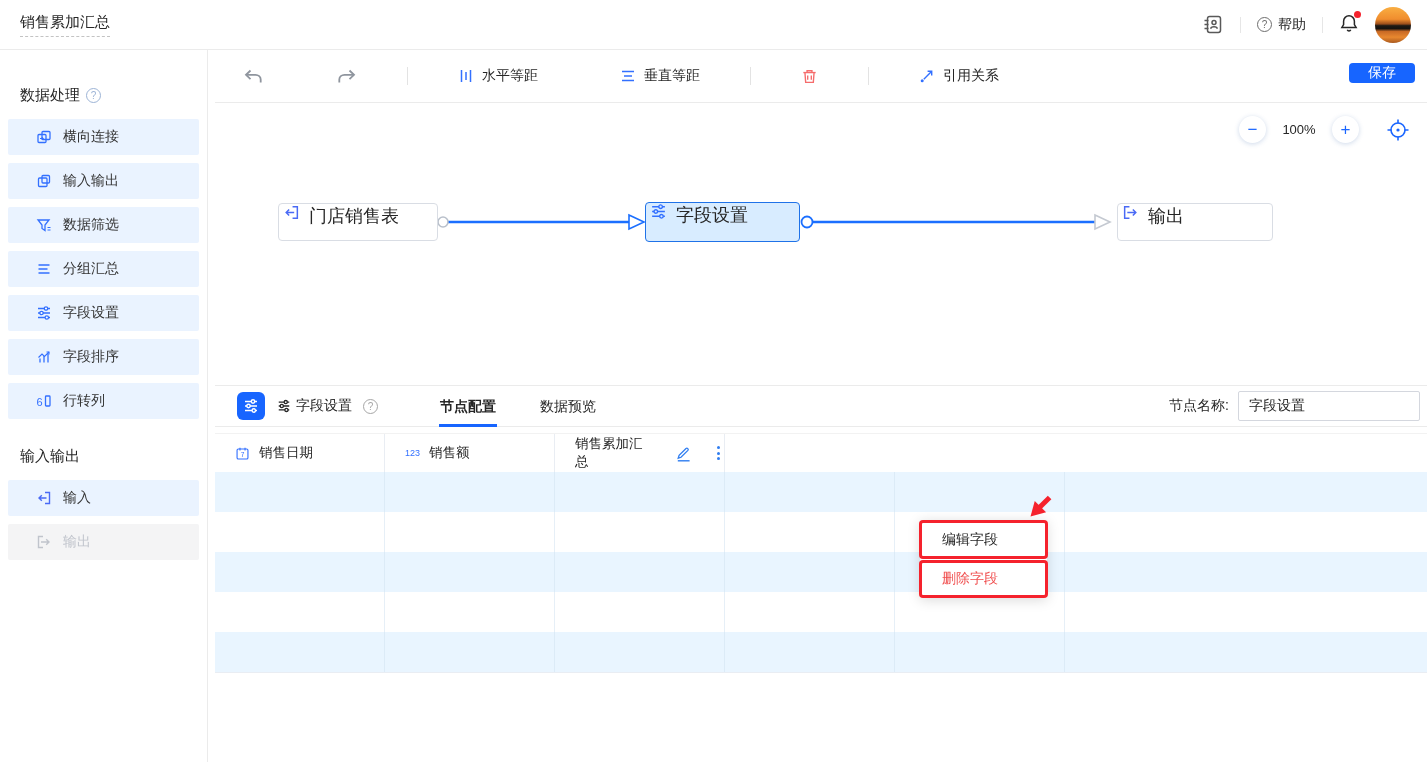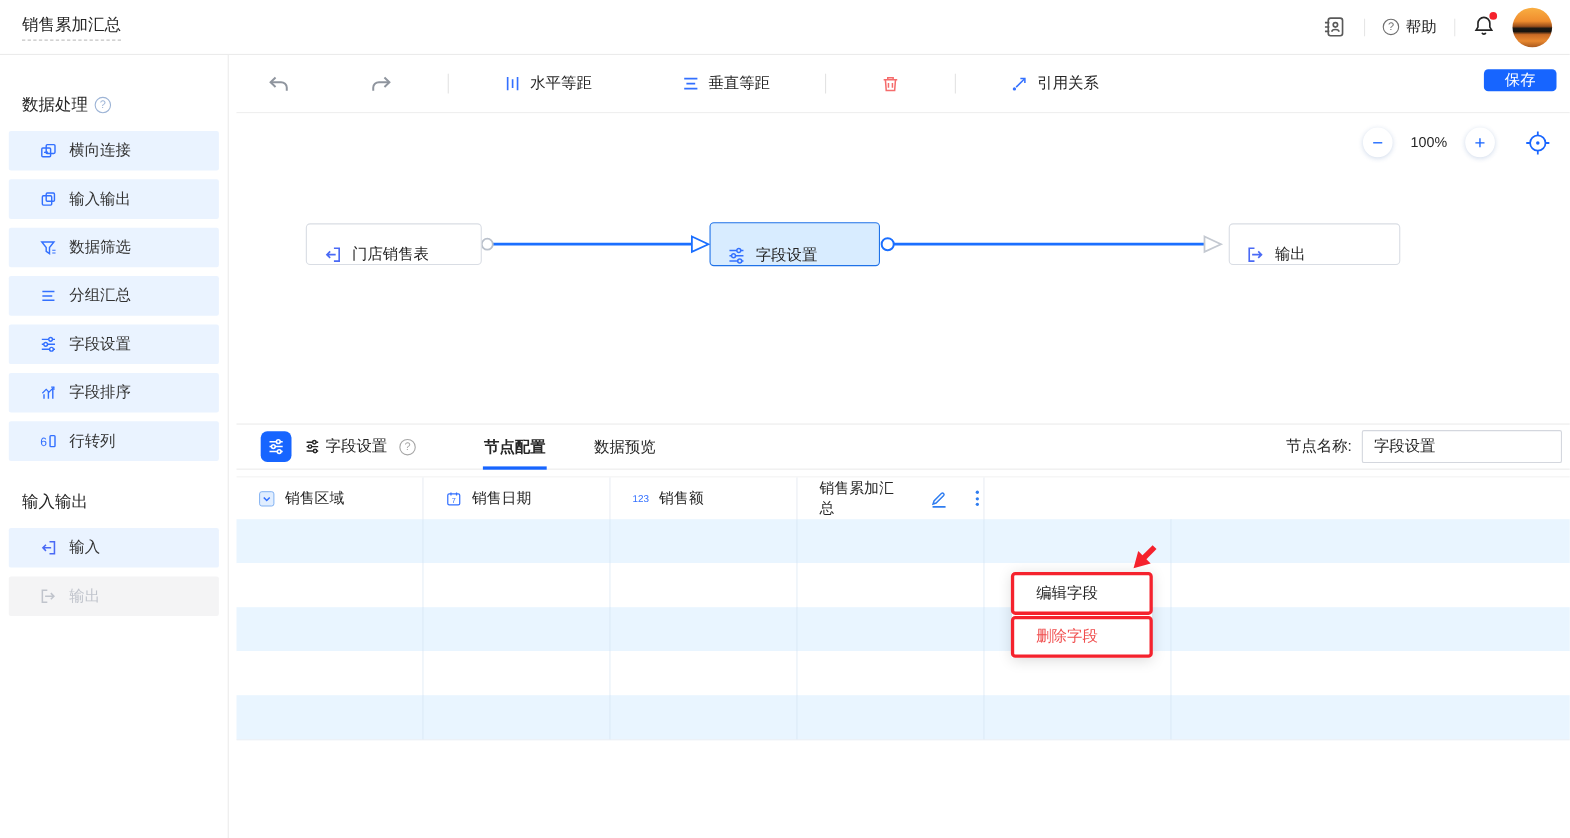--- a/index.html
+++ b/index.html
@@ -49,22 +49,22 @@
   
   #canvas { position:relative; height:282px; background:#fff; }
   .zoom-ctrl { position:absolute; right:17px; top:13px; display:flex; align-items:center; }
   .zoom-circle { width:27px; height:27px; border-radius:50%; background:#fff; color:#1a66ff;
     box-shadow:0 1px 5px rgba(31,82,158,.22); display:flex; align-items:center; justify-content:center;
     font-size:17px; cursor:pointer; user-select:none; }
   .zoom-label { width:66px; text-align:center; font-size:13px; color:#262626; }
   .locate { margin-left:27px; cursor:pointer; display:flex; }
   .edges { position:absolute; left:0; top:0; width:1212px; height:282px; }
   .node { position:absolute; top:100px; height:38px; background:#fff; border:1px solid #d9dde4;
-    border-radius:4px; display:flex; align-items:flex-end; gap:9px; padding-left:15px;
-    font-size:14px; color:#262626; cursor:pointer; }
+    border-radius:4px; display:flex; align-items:flex-start; gap:9px; padding-left:4px;
+    font-size:18px; color:#262626; cursor:pointer; }
   .node.selected { background:#d8ecff; border:1.5px solid #1f72e8; height:40px; top:99px; }
 
   
   #panel { position:absolute; left:0; top:335px; width:1212px; height:377px; border-top:1px solid #ebebeb; background:#fff; }
   .panel-header { position:relative; height:41px; border-bottom:1px solid #ebebeb;
     display:flex; align-items:center; padding-left:22px; }
   .panel-icon { width:28px; height:28px; background:#1765ff; border-radius:6px;
     display:flex; align-items:center; justify-content:center; }
   .panel-title { display:flex; align-items:center; gap:5px; margin-left:12px; }
   .tabs { position:absolute; left:207px; top:0; height:41px; display:flex; }
@@ -345,27 +345,20 @@
       </div>
       <div class="node-name">
         <span>节点名称:</span>
         <input type="text" value="字段设置" style="">
       </div>
     </div>
 
 
     <div class="grid">
       <div class="hrow">
-        <div class="hcell">
-          <svg width="15" height="15" viewBox="0 0 15 15">
-            <rect x="1" y="1" width="13" height="13" rx="2" fill="#e1eeff" stroke="#7fb0f2" stroke-width="0.9"></rect>
-            <path d="M4.8 6.2 7.5 9l2.7-2.8" fill="none" stroke="#3370ff" stroke-width="1.4"></path>
-          </svg>
-          <span>销售区域</span>
-        </div>
         <div class="hcell">
           <svg width="15" height="15" viewBox="0 0 16 16" fill="none" stroke="#3370ff" stroke-width="1.2">
             <rect x="2.2" y="3.2" width="11.6" height="10.6" rx="1.4"></rect>
             <path d="M5.3 1.8v3M10.7 1.8v3"></path>
             <text x="8" y="12" font-size="7" fill="#3370ff" stroke="none" text-anchor="middle" font-family="inherit">7</text>
           </svg>
           <span>销售日期</span>
         </div>
         <div class="hcell">
           <span class="num-ic">123</span>

